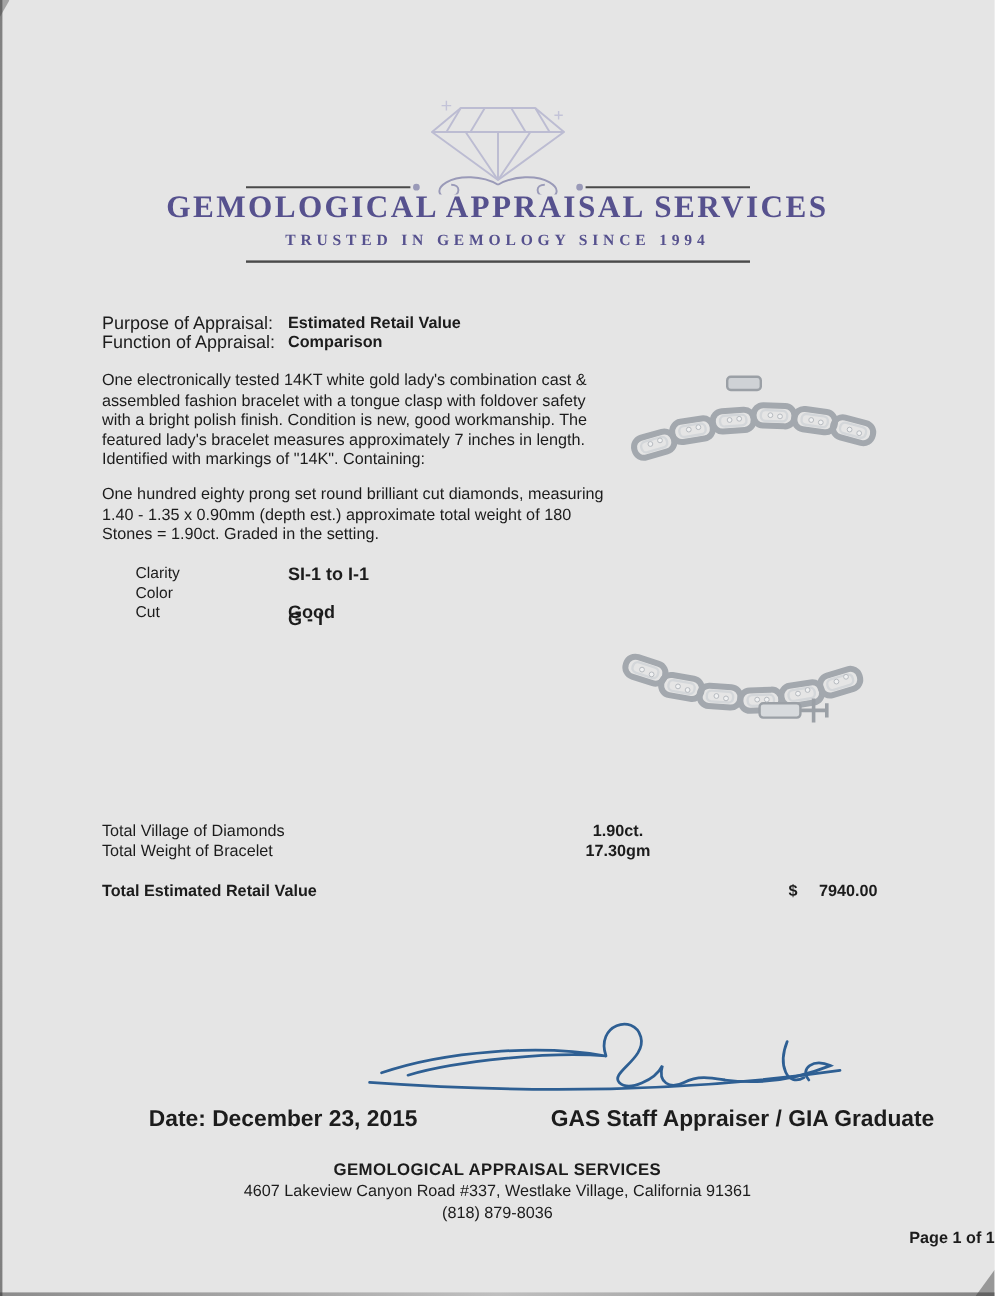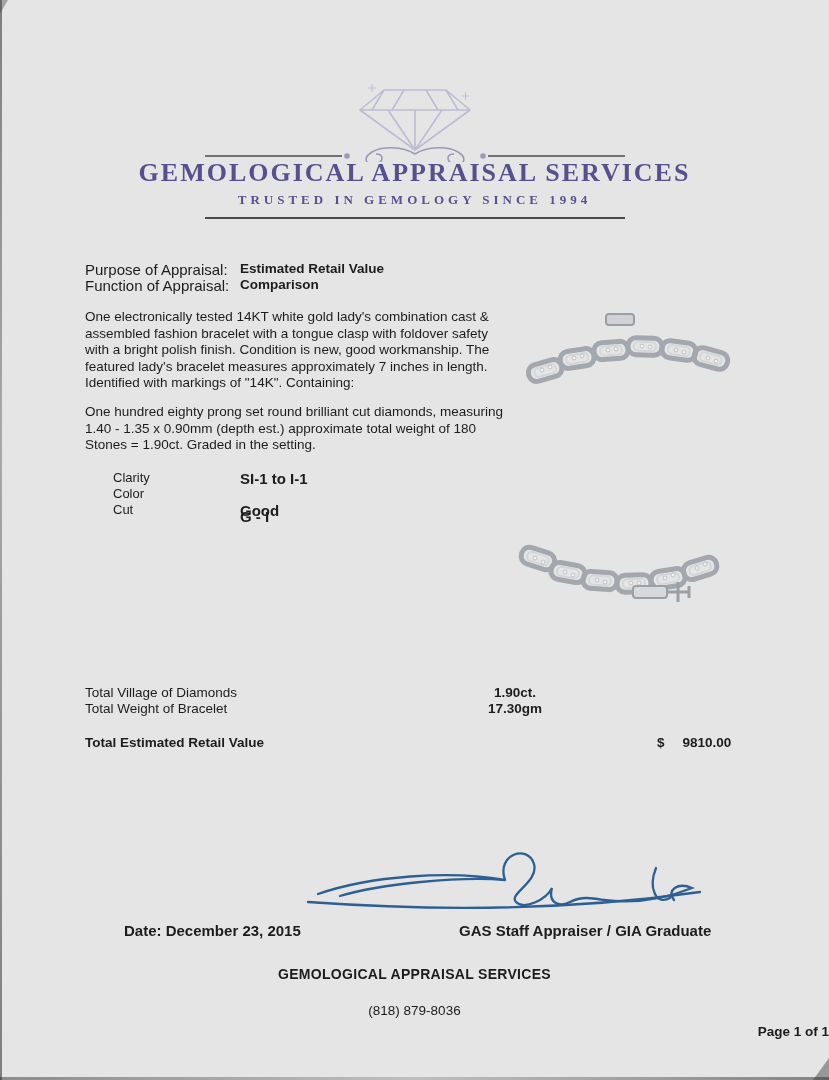--- a/index.html
+++ b/index.html
@@ -32,21 +32,21 @@
   .para{font-size:13.5px;line-height:16.5px;}
 
   .grade-label{font-size:13px;text-align:center;}
   .grade-value{font-size:15px;font-weight:bold;}
 
   .totals-label{font-size:13.5px;}
   .totals-value{font-size:13.5px;font-weight:bold;text-align:center;width:120px;}
   .retail-label{font-size:13.5px;font-weight:bold;}
   .retail-money{display:flex;gap:18px;font-size:13.5px;font-weight:bold;}
 
-  .sig-caption{font-size:15px;font-weight:bold;padding-left:39px;}
+  .sig-caption{font-size:19px;font-weight:bold;padding-left:39px;}
 
   .footer-org{top:966px;left:0;width:829px;text-align:center;font-size:14px;font-weight:600;letter-spacing:.3px;}
   .footer-address{top:985px;left:0;width:829px;text-align:center;font-size:13.5px;}
   .footer-phone{top:1003px;left:0;width:829px;text-align:center;font-size:13.5px;}
   .footer-page{top:1024px;left:0;width:829px;text-align:right;font-size:13.5px;font-weight:bold;}
 </style>
 </head>
 <body>
 
 <div class="page">
@@ -175,33 +175,34 @@
   </svg>
 
   <div class="abs totals-label" style="top:685px;left:85px;">Total Village of Diamonds</div>
   <div class="abs totals-value" style="top:685px;left:455px;">1.90ct.</div>
   <div class="abs totals-label" style="top:701px;left:85px;">Total Weight of Bracelet</div>
   <div class="abs totals-value" style="top:701px;left:455px;">17.30gm</div>
 
   <div class="abs retail-label" style="top:735px;left:85px;">Total Estimated Retail Value</div>
   <div class="abs retail-money" style="top:735px;left:657px;">
     <span>$</span>
-    <span>9810.00</span>
+    <span>7940.00</span>
   </div>
 
   <svg class="abs" style="top:838px;left:300px;" width="410" height="85" viewBox="0 0 410 85">
     <g fill="none" stroke="#2e5f93" stroke-width="2.3" stroke-linecap="round">
       <path d="M18 56 C 70 38, 150 32, 205 42 C 160 38, 80 46, 40 58"></path>
       <path d="M8 64 C 120 72, 260 74, 400 54"></path>
       <path d="M205 42 C 196 16, 228 6, 234 26 C 239 44, 208 56, 216 64 C 224 72, 246 62, 252 50 C 248 64, 258 70, 270 64 C 282 58, 292 60, 304 62"></path>
       <path d="M304 62 C 334 66, 362 62, 392 50 C 378 44, 366 52, 374 62"></path>
       <path d="M356 30 C 348 50, 356 68, 370 60"></path>
     </g>
   </svg>
 
   <div class="abs sig-caption" style="top:922px;left:85px;">Date: December 23, 2015</div>
   <div class="abs sig-caption" style="top:922px;left:420px;">GAS Staff Appraiser / GIA Graduate</div>
 
   <div class="abs footer-org">GEMOLOGICAL APPRAISAL SERVICES</div>
+  <div class="abs footer-address">4607 Lakeview Canyon Road #337, Westlake Village, California 91361</div>
   <div class="abs footer-phone">(818) 879-8036</div>
   <div class="abs footer-page">Page 1 of 1</div>
 
 </div>
 
 </body></html>

